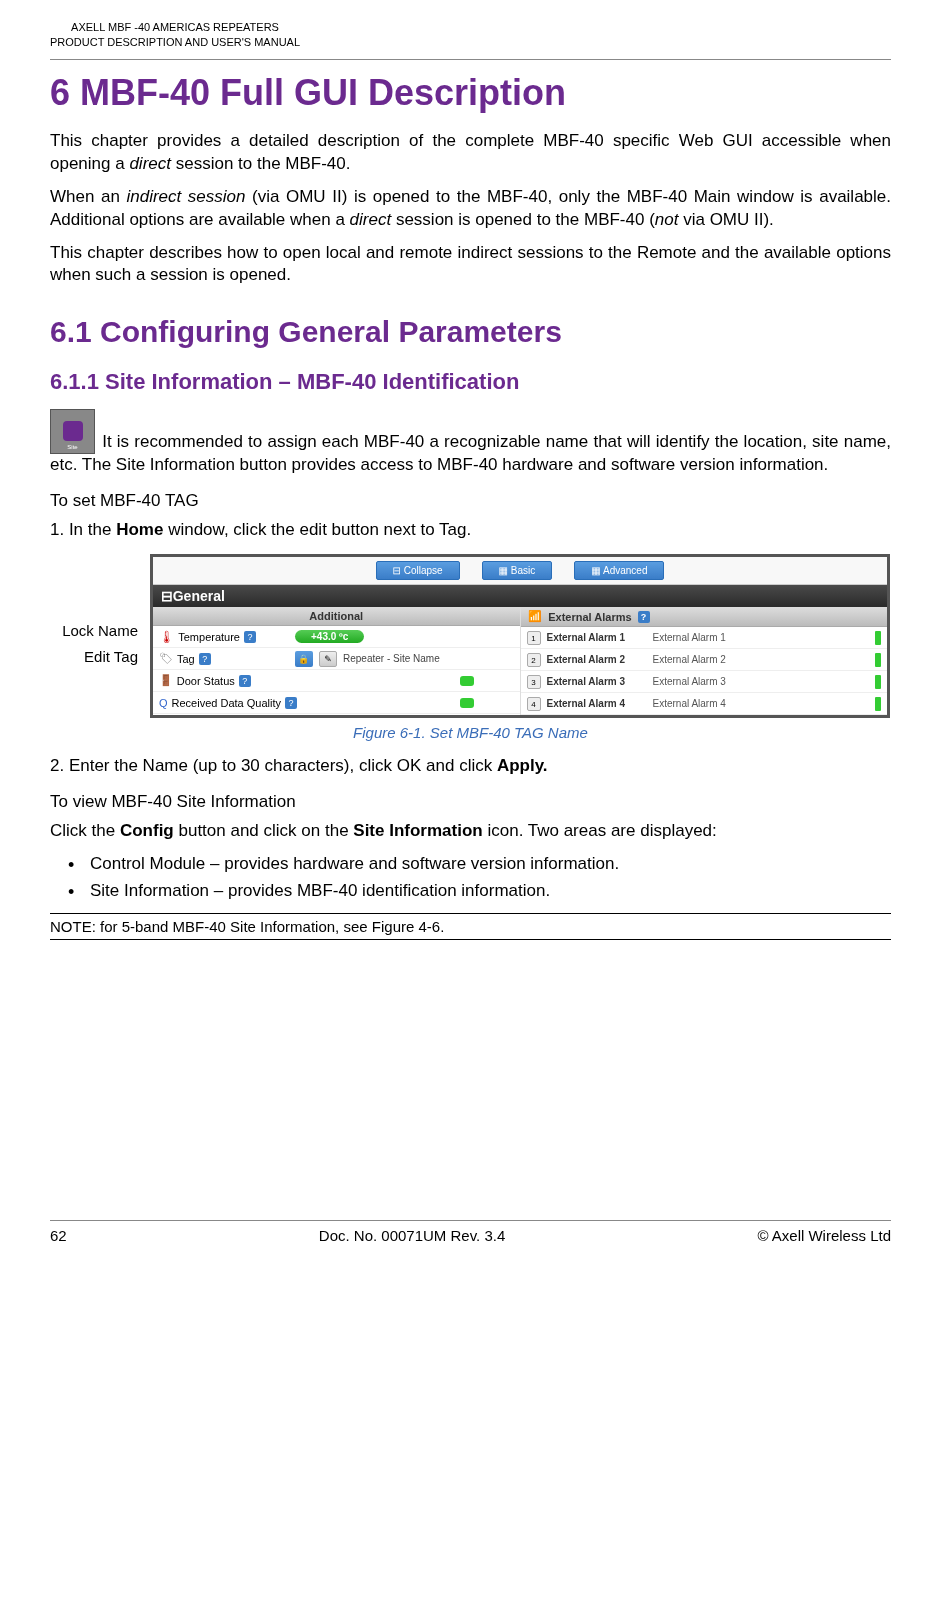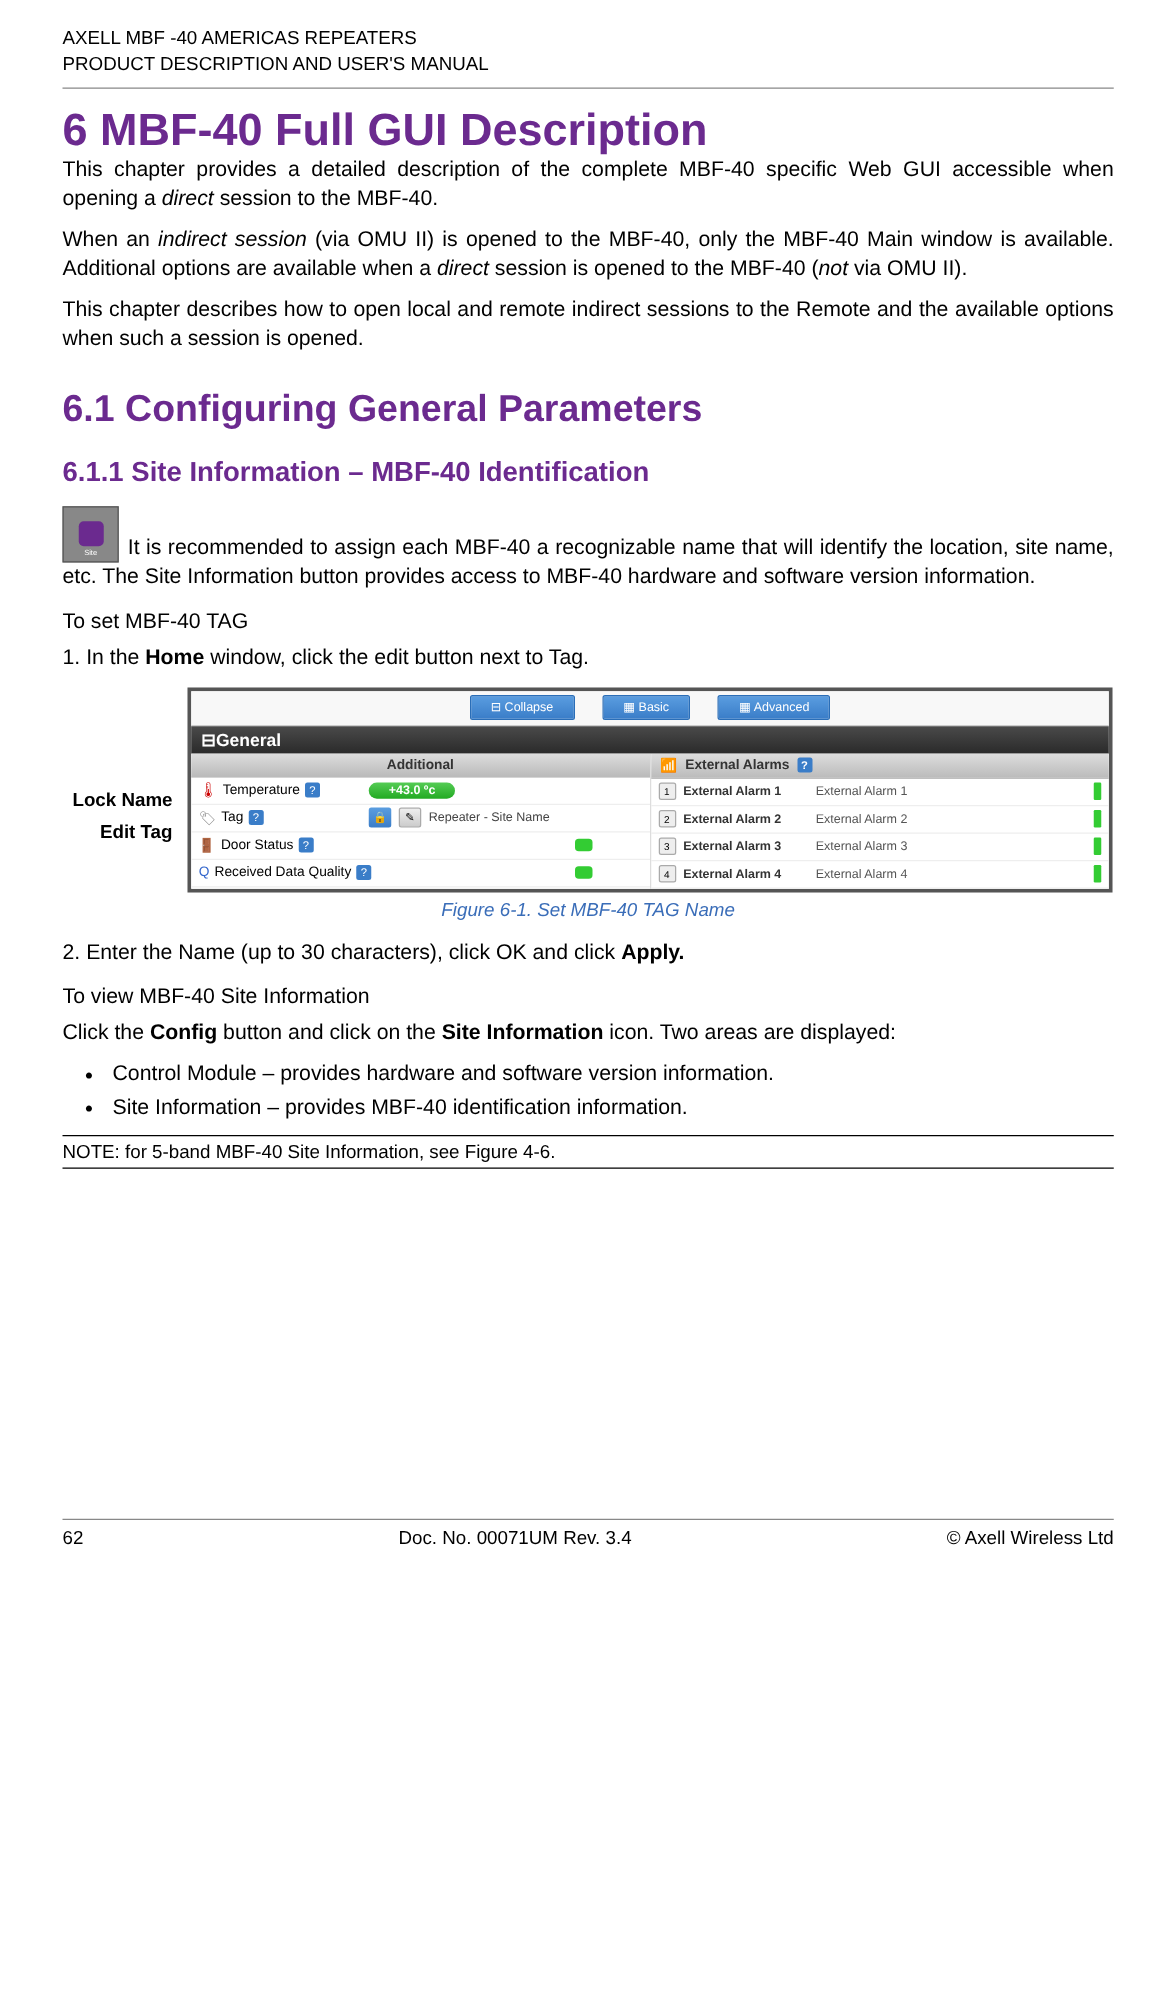--- a/index.html
+++ b/index.html
@@ -13,34 +13,36 @@
     }
     .header {
       display: flex;
       justify-content: space-between;
       align-items: flex-start;
       border-bottom: 1px solid #888;
       padding-bottom: 8px;
       margin-bottom: 12px;
     }
     .header-text {
-      font-size: 15px;
+      font-size: 11px;
       line-height: 1.4;
+      text-align: center;
     }
     .logo {
       text-align: right;
     }
     .logo-svg {
       width: 150px;
       height: 45px;
     }
     h1 {
       color: #6b2a8f;
       font-size: 36px;
       font-weight: bold;
+      margin-bottom: 16px;
     }
     h2 {
       color: #6b2a8f;
       font-size: 30px;
       font-weight: bold;
       margin-top: 28px;
       margin-bottom: 16px;
     }
     h3 {
       color: #6b2a8f;
@@ -90,26 +92,25 @@
       margin-bottom: 2px;
     }
     .site-icon-label { font-size: 6px; color: #fff; }
     .figure-area {
       position: relative;
       margin: 12px 0 6px 0;
     }
     .labels-left {
       position: absolute;
       left: -12px;
-      top: 78px;
+      top: 64px;
       font-size: 15px;
       line-height: 1.7;
       text-align: right;
       width: 100px;
-      font-weight: bold;
     }
     .screenshot {
       margin-left: 100px;
       width: 740px;
       border: 3px solid #555;
       background: #f5f5f5;
       font-size: 11px;
     }
     .ss-topbar {
       background: #f8f8f8;

